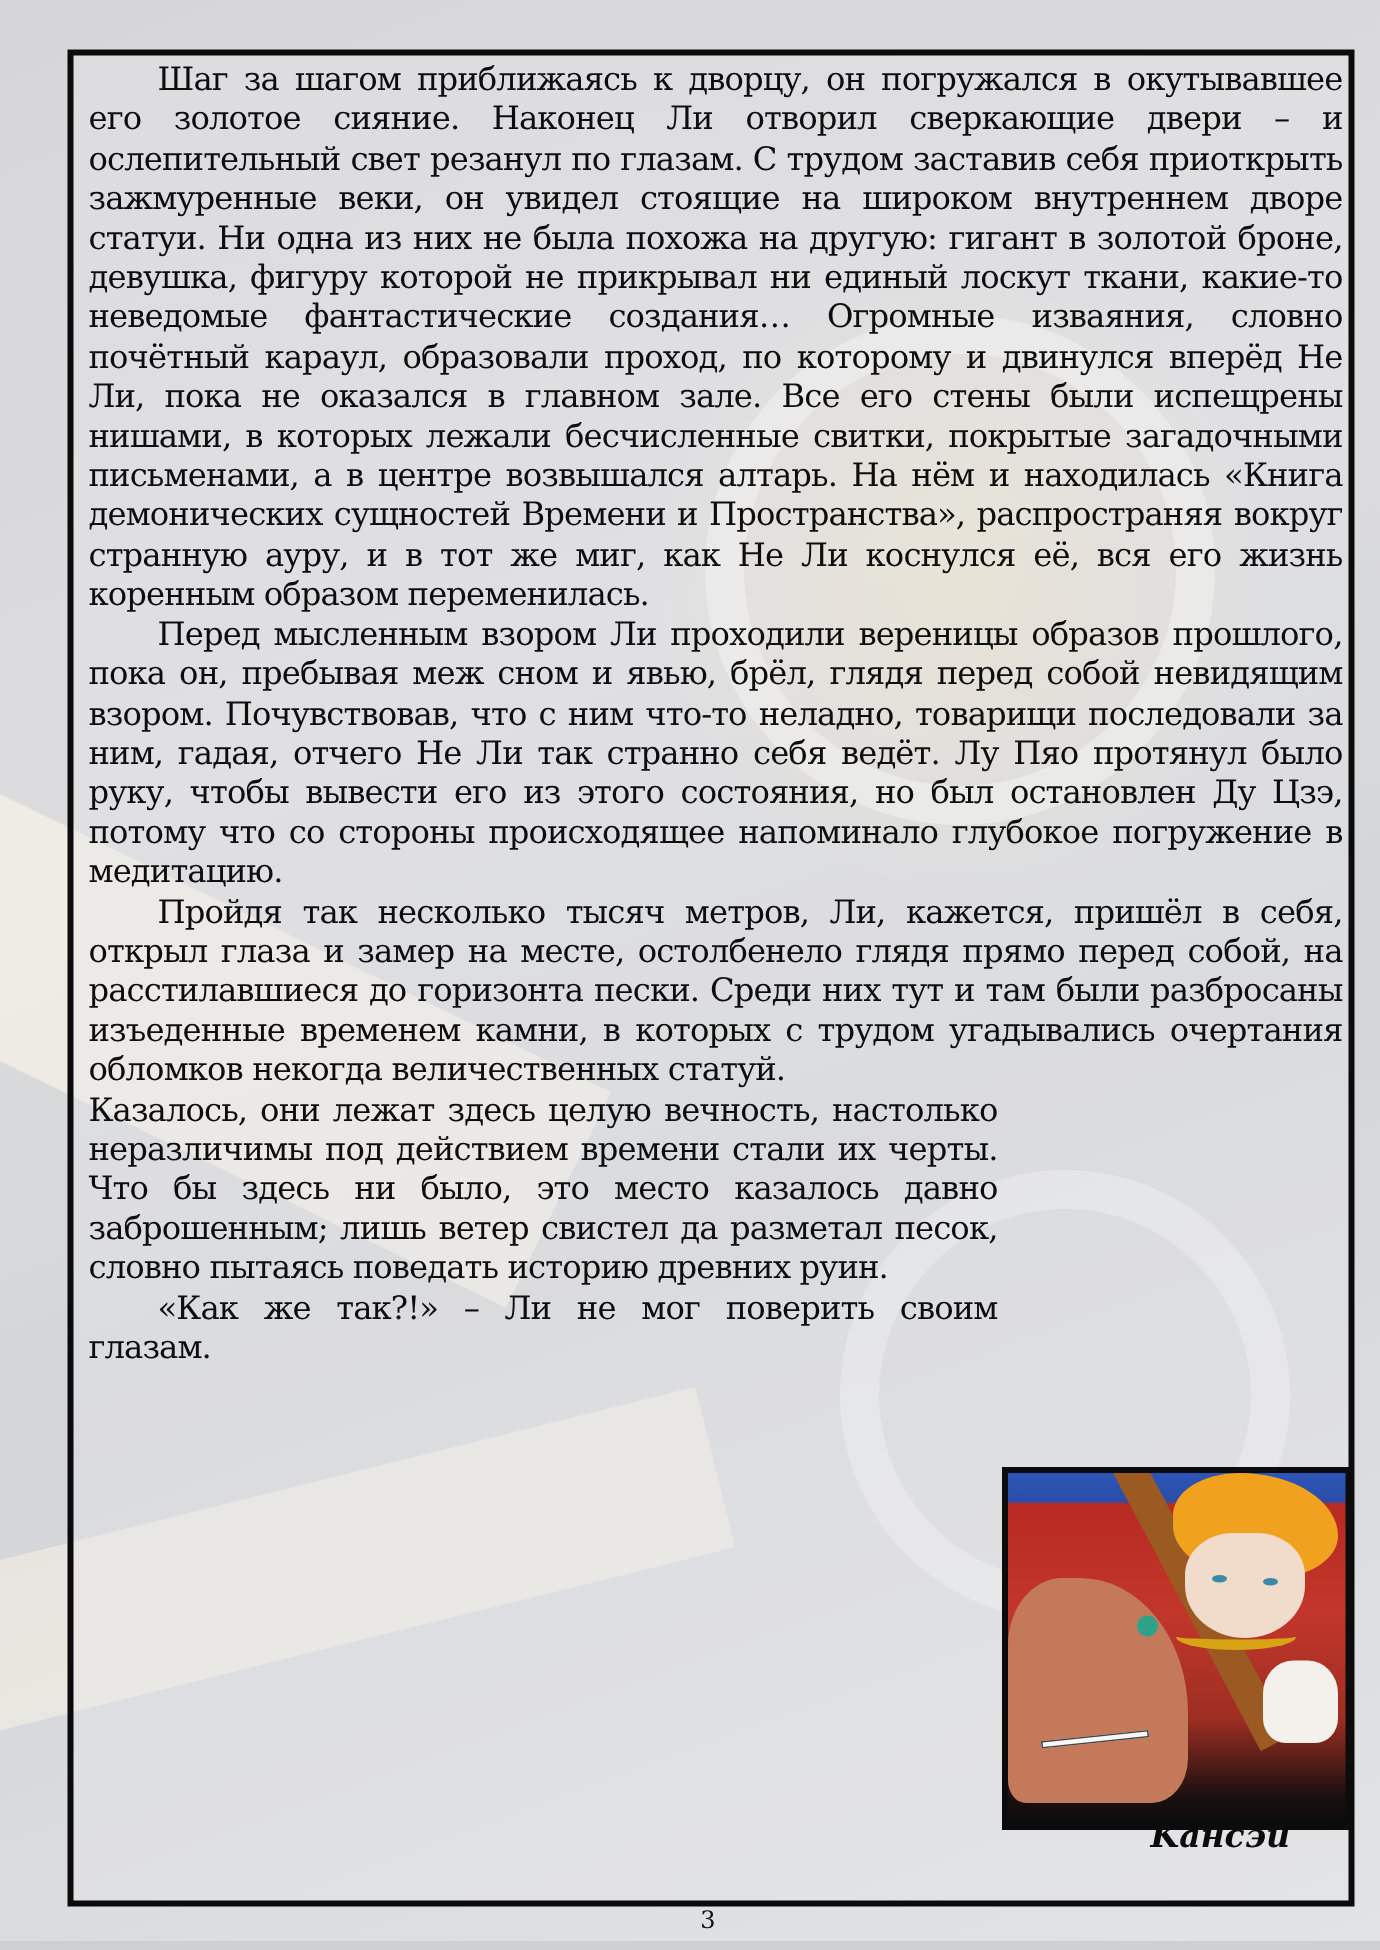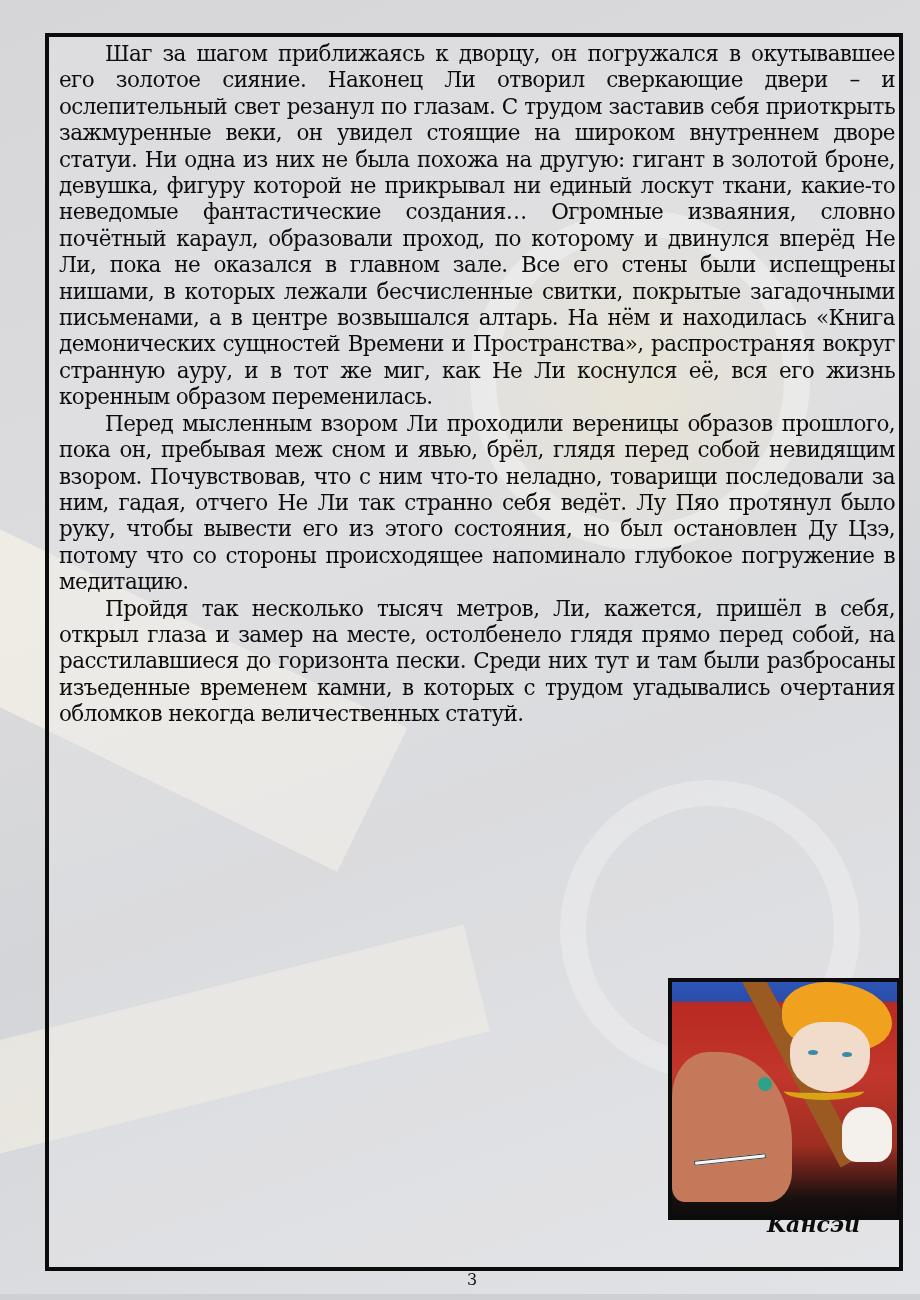--- a/index.html
+++ b/index.html
@@ -115,20 +115,22 @@
   <div class="swirl" style="left:560px;top:780px;width:300px;height:300px;border-color:rgba(255,255,255,0.35);"></div>
   <div class="beam" style="left:-60px;top:500px;width:520px;height:160px;transform:rotate(26deg);"></div>
   <div class="beam" style="left:-80px;top:1060px;width:560px;height:110px;transform:rotate(-14deg);background:rgba(255,248,230,0.45);"></div>
 </div>
 
 <div class="frame">
   <div class="text-block">
     <p class="para">Шаг за шагом приближаясь к дворцу, он погружался в окутывавшее его золотое сияние. Наконец Ли отворил сверкающие двери – и ослепительный свет резанул по глазам. С трудом заставив себя приоткрыть зажмуренные веки, он увидел стоящие на широком внутреннем дворе статуи. Ни одна из них не была похожа на другую: гигант в золотой броне, девушка, фигуру которой не прикрывал ни единый лоскут ткани, какие-то неведомые фантастические создания… Огромные изваяния, словно почётный караул, образовали проход, по которому и двинулся вперёд Не Ли, пока не оказался в главном зале. Все его стены были испещрены нишами, в которых лежали бесчисленные свитки, покрытые загадочными письменами, а в центре возвышался алтарь. На нём и находилась «Книга демонических сущностей Времени и Пространства», распространяя вокруг странную ауру, и в тот же миг, как Не Ли коснулся её, вся его жизнь коренным образом переменилась.</p>
     <p class="para">Перед мысленным взором Ли проходили вереницы образов прошлого, пока он, пребывая меж сном и явью, брёл, глядя перед собой невидящим взором. Почувствовав, что с ним что-то неладно, товарищи последовали за ним, гадая, отчего Не Ли так странно себя ведёт. Лу Пяо протянул было руку, чтобы вывести его из этого состояния, но был остановлен Ду Цзэ, потому что со стороны происходящее напоминало глубокое погружение в медитацию.</p>
     <p class="para">Пройдя так несколько тысяч метров, Ли, кажется, пришёл в себя, открыл глаза и замер на месте, остолбенело глядя прямо перед собой, на расстилавшиеся до горизонта пески. Среди них тут и там были разбросаны изъеденные временем камни, в которых с трудом угадывались очертания обломков некогда величественных статуй.</p>
+    <p class="para wrap" style="text-indent:0;">Казалось, они лежат здесь целую вечность, настолько неразличимы под действием времени стали их черты. Что бы здесь ни было, это место казалось давно заброшенным; лишь ветер свистел да разметал песок, словно пытаясь поведать историю древних руин.</p>
+    <p class="para wrap">«Как же так?!» – Ли не мог поверить своим глазам.</p>
   </div>
 
   <div class="panel">
     <div class="panel-inner">
       <div class="arm"></div>
       <div class="strap"></div>
       <div class="hair"></div>
       <div class="face">
         <div class="eye" style="left:18px;top:28px;"></div>
         <div class="eye" style="left:52px;top:30px;"></div>

